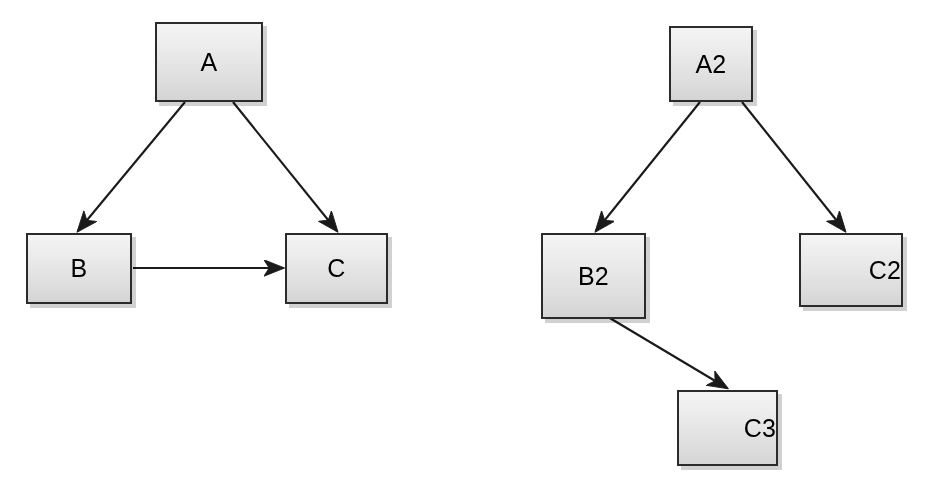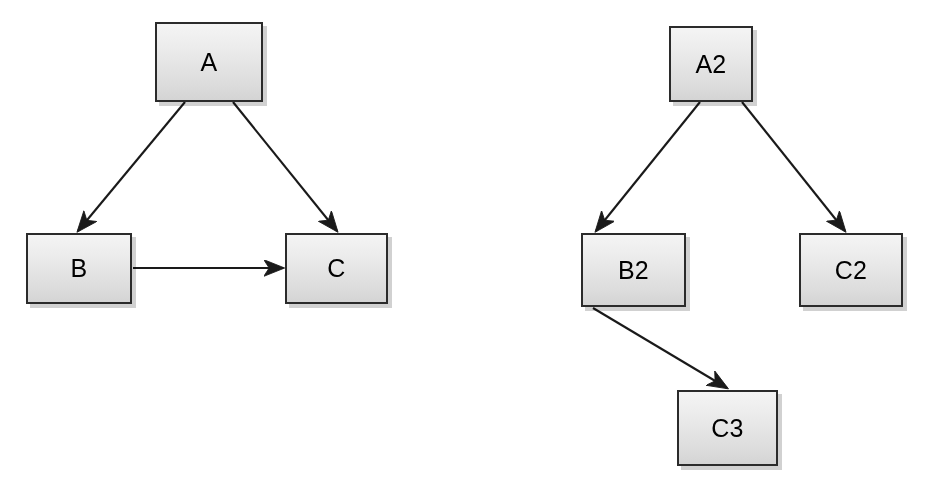--- a/index.html
+++ b/index.html
@@ -75,24 +75,24 @@
       </div>
       <div class="node" style="left: 26px; top: 233px; width: 106px; height: 71px;">
         <span class="node-label">B</span>
       </div>
       <div class="node" style="left: 285px; top: 233px; width: 103px; height: 71px;">
         <span class="node-label">C</span>
       </div>
       <div class="node" style="left: 669px; top: 26px; width: 84px; height: 76px;">
         <span class="node-label">A2</span>
       </div>
-      <div class="node" style="left: 541px; top: 233px; width: 105px; height: 74px; margin-left: 40px;">
+      <div class="node" style="left: 541px; top: 233px; width: 105px; height: 86px;">
         <span class="node-label">B2</span>
       </div>
-      <div class="node" style="left: 799px; top: 233px; width: 104px; height: 74px;">
+      <div class="node" style="left: 799px; top: 233px; width: 104px; height: 74px; justify-content: flex-end;">
         <span class="node-label">C2</span>
       </div>
-      <div class="node" style="left: 677px; top: 390px; width: 101px; height: 76px;">
+      <div class="node" style="left: 677px; top: 390px; width: 101px; height: 76px; justify-content: flex-end;">
         <span class="node-label">C3</span>
       </div>
     </div>
 
 </div>
 
 </body></html>

